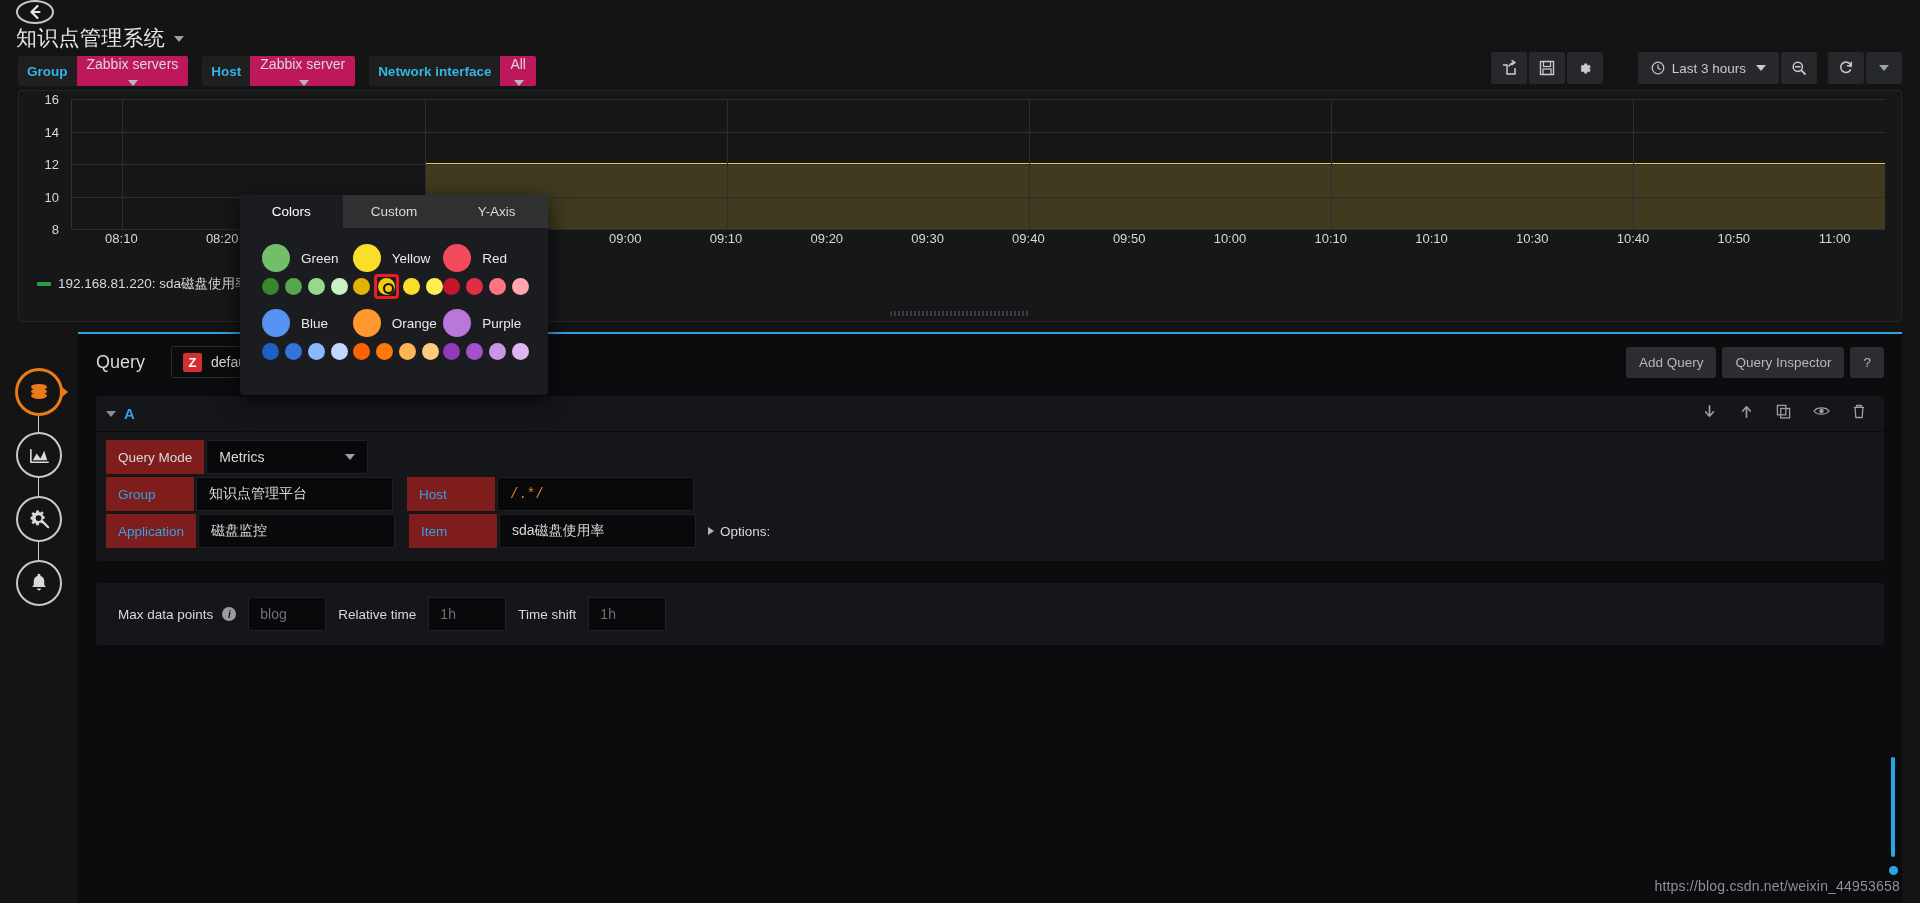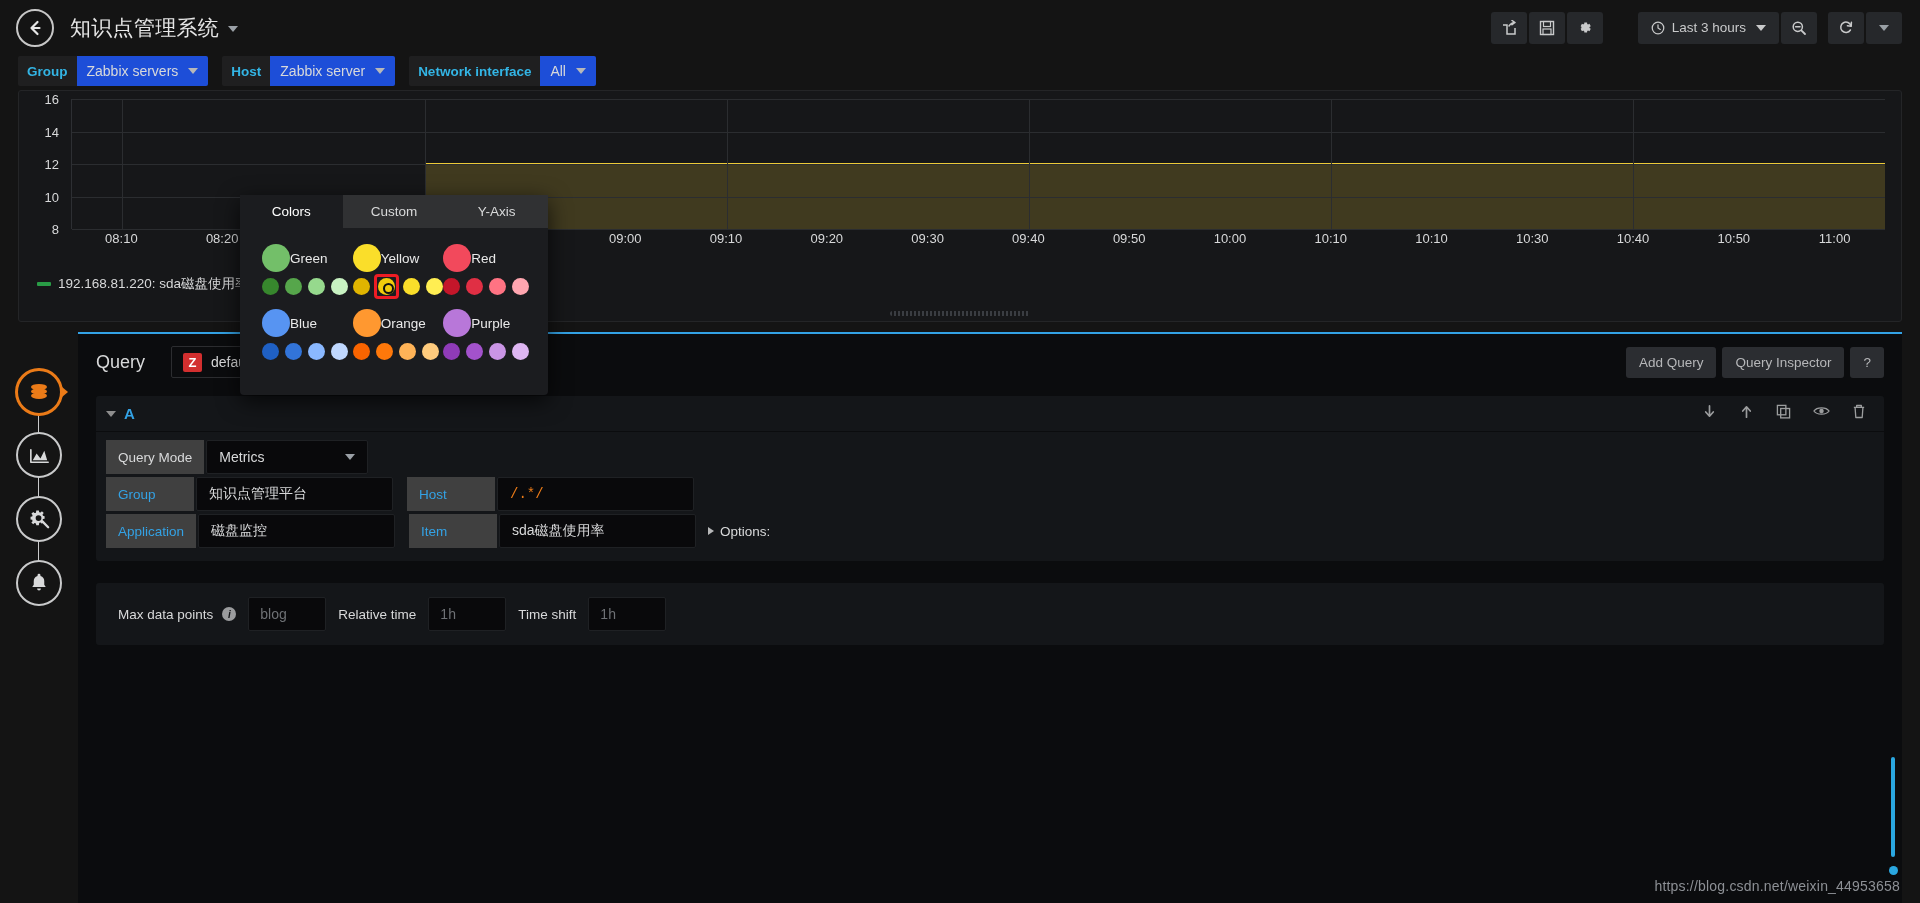--- a/index.html
+++ b/index.html
@@ -8,21 +8,21 @@
     background: #141414;
     font-family: "Liberation Sans", sans-serif;
     color: #d8d9da;
     overflow: hidden;
   }
   .app { position: relative; width: 1920px; height: 903px; background: #141414; }
 
   
   .navbar {
     position: absolute; top: 0; left: 0; width: 1920px; height: 55px;
-    background: #141414; display: flex; align-items: center;
+    background: #141414; display: flex; align-items: flex-start; flex-direction: column;
   }
   .back-btn {
     margin-left: 16px; width: 38px; height: 38px; border-radius: 50%;
     border: 2px solid #c7c7c7; display: flex; align-items: center; justify-content: center;
     cursor: pointer; background: transparent;
   }
   .back-btn svg { display:block; }
   .dash-title {
     margin-left: 16px; font-size: 21px; color: #e6e6e6; letter-spacing: .3px;
     cursor: pointer; white-space: nowrap;
@@ -48,23 +48,23 @@
     position: absolute; top: 53px; left: 0; width: 1920px; height: 36px;
     display: flex; align-items: center; padding-left: 18px; gap: 14px;
   }
   .var { display: flex; align-items: center; height: 30px; }
   .var-label {
     background: #1f1f20; color: #33b5e5; font-size: 13.5px; font-weight: bold;
     padding: 0 9px; height: 30px; display: flex; align-items: center;
     border-radius: 2px 0 0 2px;
   }
   .var-value {
-    background: #1d4ed8; color: #d8d9da; font-size: 14px; padding: 0 10px;
+    background: #be185d; color: #d8d9da; font-size: 14px; padding: 0 10px;
     height: 30px; display: flex; align-items: center; gap: 8px;
-    border-radius: 0 2px 2px 0; cursor: pointer; white-space: nowrap;
+    border-radius: 0 2px 2px 0; cursor: pointer; white-space: nowrap; flex-direction: column;
   }
   .var-value .caret-down { border-top-color:#b7b8b9; margin-left:2px; }
 
   
   .panel {
     position: absolute; top: 90px; left: 18px; width: 1884px; height: 232px;
     background: #161719; border: 1px solid #242527; border-radius: 3px;
   }
   .panel-title { text-align: center; font-size: 14.5px; color: #d8d9da; padding-top: 8px; }
   .graph-wrap { position: relative; margin-top: 8px; height: 150px; }
@@ -114,21 +114,21 @@
     box-shadow: 0 6px 22px rgba(0,0,0,.7);
   }
   .cp-tabs { display: flex; height: 33px; }
   .cp-tab {
     flex: 1; display: flex; align-items: center; justify-content: center;
     font-size: 13.5px; color: #d8d9da; cursor: pointer; background: #303133;
   }
   .cp-tab.active { background: #1b1c1f; color: #ffffff; }
   .cp-body { padding: 16px 14px 10px 22px; display: grid; grid-template-columns: 1fr 1fr 1fr; row-gap: 14px; }
   .cp-group { }
-  .cp-main-row { display: flex; align-items: center; }
+  .cp-main-row { display: flex; align-items: center; gap: 11px; }
   .cp-main-dot { width: 28px; height: 28px; border-radius: 50%; cursor: pointer; }
   .cp-name { font-size: 13.5px; color: #e9e9e9; }
   .cp-shades { display: flex; gap: 6px; margin-top: 6px; align-items: center; }
   .cp-shade { width: 17px; height: 17px; border-radius: 50%; cursor: pointer; position: relative; }
   .cp-shade.selected::after {
     content: ""; position: absolute; left: 50%; top: 50%;
     width: 7px; height: 7px; margin: -3.5px 0 0 -3.5px;
     border-radius: 50%; border: 2px solid #111;
   }
   .cp-shade-hl {
@@ -198,21 +198,21 @@
     border-left: 5px solid transparent; border-right: 5px solid transparent;
     border-top: 6px solid #8e8e8e; cursor: pointer;
   }
   .qrow-letter { color: #33a2e5; font-size: 15px; font-weight: bold; }
   .qrow-actions { margin-left: auto; display: flex; gap: 22px; padding-right: 8px; }
   .qrow-actions .ico { cursor: pointer; opacity: .75; }
 
   .qfields { padding: 8px 10px 10px 10px; }
   .qline { display: flex; align-items: center; gap: 2px; margin-bottom: 3px; }
   .fld-label {
-    background: #404040; color: #d8d9da; font-size: 13.5px;
+    background: #7f1d1d; color: #d8d9da; font-size: 13.5px;
     height: 34px; display: flex; align-items: center; padding: 0 12px;
     min-width: 88px;
   }
   .fld-label.link { color: #33a2e5; }
   .fld-input {
     background: #09090b; border: 1px solid #1f2124; height: 34px;
     display: flex; align-items: center; padding: 0 12px; font-size: 14px;
     color: #d8d9da; border-radius: 2px; cursor: text;
   }
   .fld-input.w-sel { width: 162px; justify-content: space-between; cursor: pointer; align-items: center; }

